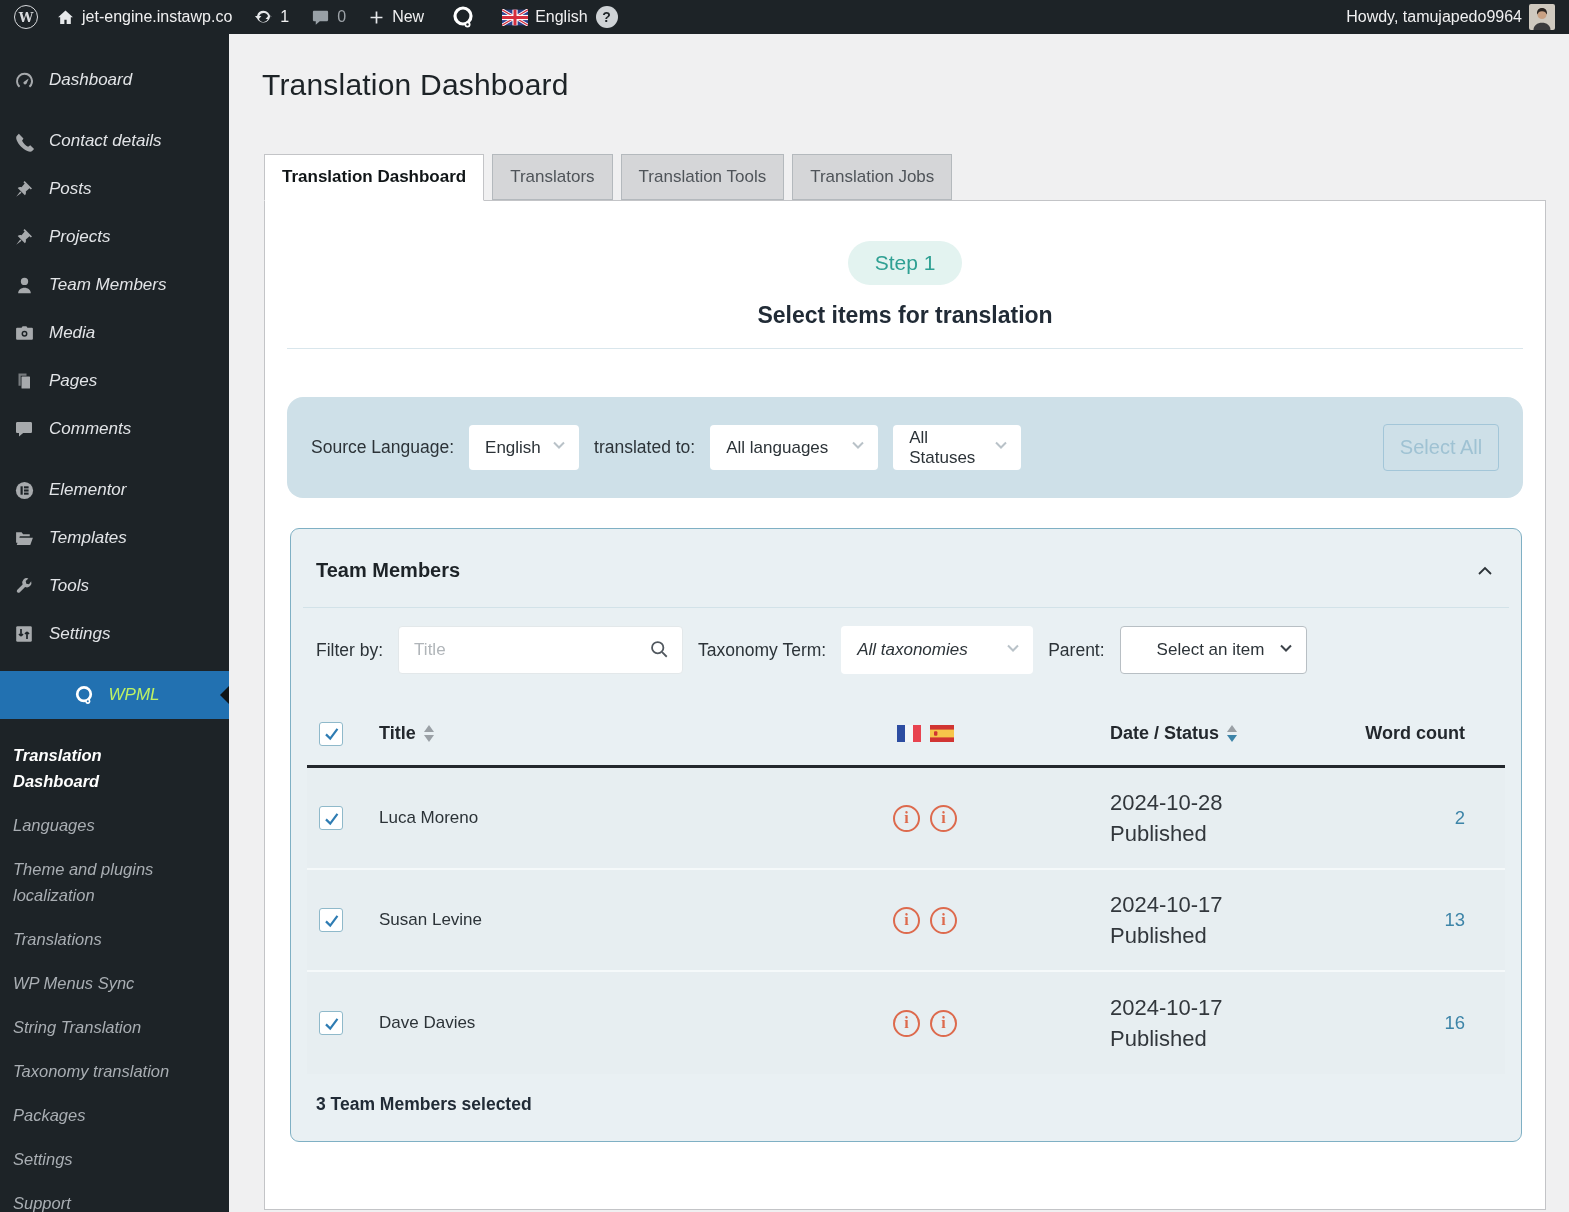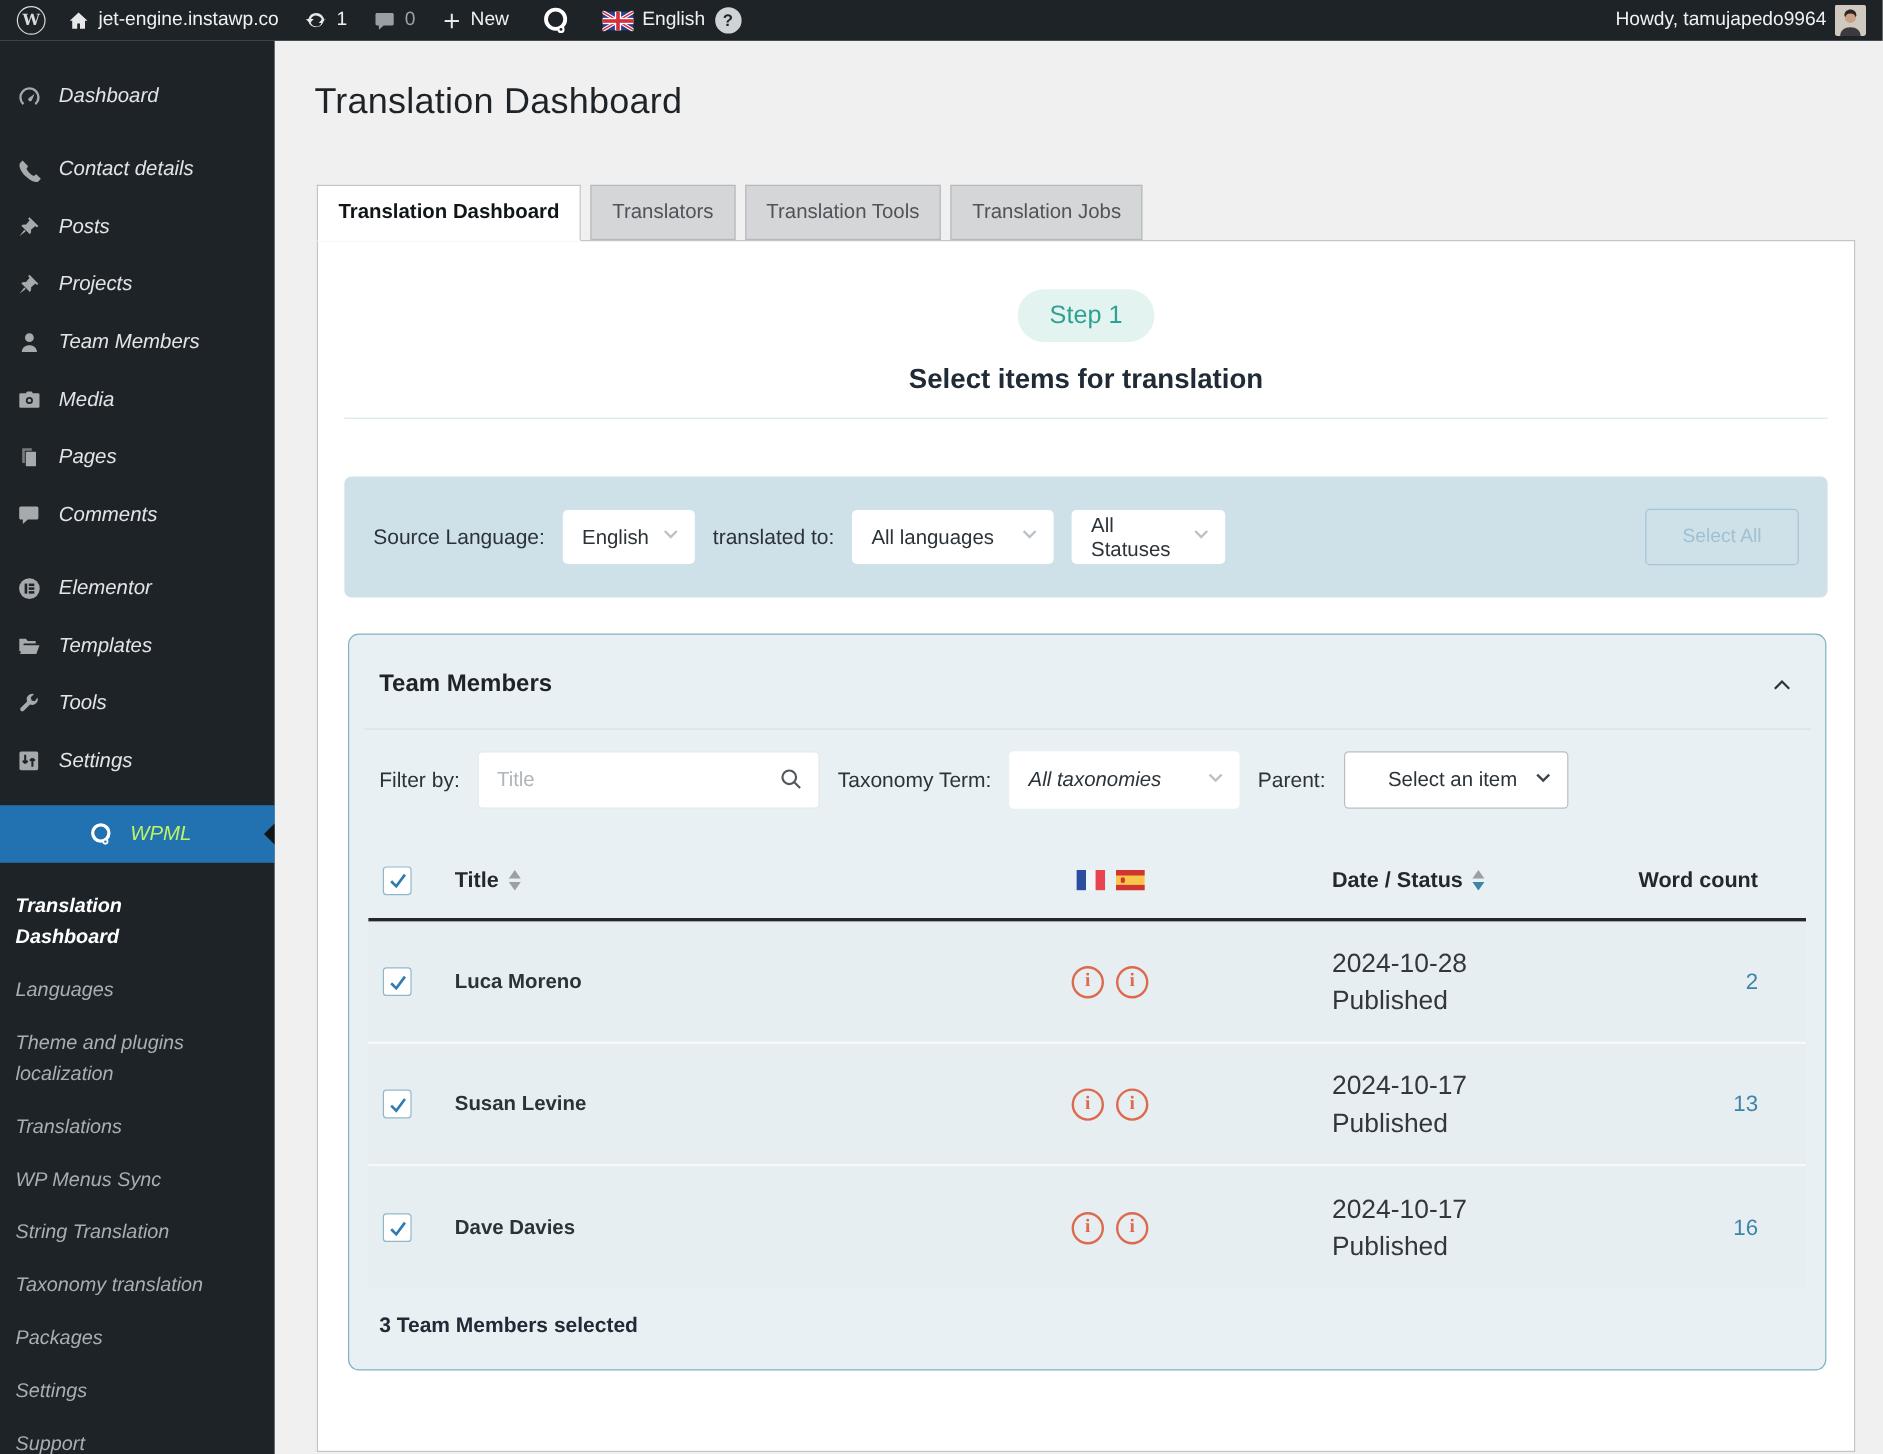--- a/index.html
+++ b/index.html
@@ -41,26 +41,26 @@
   .tab.active { background:#fff; border-color:#c3c4c7; border-bottom-color:#fff; color:#101517; font-weight:700; margin-bottom:-1px; }
 
   .card { position:relative; z-index:2; margin:0 23px 0 35px; background:#fff; border:1px solid #c3c4c7; min-height:1010px; padding-bottom:30px; }
 
   .step-wrap { text-align:center; margin-top:40px; }
   .step-pill { display:inline-block; background:#e3f3f0; color:#2fa093; font-size:21px; padding:10px 27px; border-radius:999px; }
   .step-heading { text-align:center; font-size:23px; font-weight:700; color:#212b36; margin-top:17px; }
   .heading-divider { border:none; border-top:1px solid #d9e6ec; margin:19px 22px 0 22px; }
 
   
-  .filterbar { margin:48px 22px 0 22px; background:#cee0e8; border-radius:6px; height:101px; display:flex; align-items:center; padding:0 24px; gap:15px; }
+  .filterbar { margin:48px 22px 0 22px; background:#cee0e8; border-radius:16px; height:101px; display:flex; align-items:center; padding:0 24px; gap:15px; }
   .fb-label { font-size:17.5px; color:#2c3338; white-space:nowrap; }
   .select { background:#fff; border-radius:4px; height:45px; display:flex; align-items:center; justify-content:space-between; padding:0 12px 0 16px; font-size:17px; color:#2c3338; cursor:pointer; gap:10px; }
   .select .chev { color:#b9c2c8; }
   .sel-src{width:110px} .sel-lang{width:168px} .sel-status{width:128px} .sel-completed{width:244px}
-  .btn-select-all { margin-left:auto; width:128px; height:47px; border:1px solid #a3c6d8; border-radius:4px; background:transparent; color:#9fc2d3; font-size:16px; cursor:default; font-family:inherit; }
+  .btn-select-all { margin-left:auto; width:116px; height:47px; border:1px solid #a3c6d8; border-radius:4px; background:transparent; color:#9fc2d3; font-size:20px; cursor:default; font-family:inherit; }
 
   
   .panel { margin:30px 23px 0 25px; background:#e9f0f3; border:1px solid #7fb0c4; border-radius:9px; }
   .panel-header { display:flex; align-items:center; justify-content:space-between; padding:30px 26px 25px 25px; }
   .panel-title { font-size:20px; font-weight:700; color:#1d2327; }
   .collapse-btn { color:#2c3338; cursor:pointer; display:flex; }
   .panel-divider { border:none; border-top:1px solid #d2e2e8; margin:0 12px; }
 
   .panel-filters { display:flex; align-items:center; padding:18px 24px 16px 25px; gap:15px; }
   .pf-input { position:relative; width:285px; }
@@ -81,21 +81,21 @@
   .count-cell { text-align:right; padding-right:40px; }
   .th-count { justify-content:flex-end; padding-right:40px; }
 
   .sort { display:inline-flex; flex-direction:column; gap:3px; cursor:pointer; }
   .sort .up { width:0;height:0;border:5.5px solid transparent;border-top:none;border-bottom:7px solid #9aa0a5; }
   .sort .dn { width:0;height:0;border:5.5px solid transparent;border-bottom:none;border-top:7px solid #9aa0a5; }
   .sort .dn.active-sort { border-top-color:#3d84a8; }
 
   .row { background:#e7eef1; height:102px; border-bottom:2px solid #f5f9fa; }
   .row:last-of-type { border-bottom:none; }
-  .row-title { font-size:17px; color:#2c3338;font-weight:bold; }
+  .row-title { font-size:17px; color:#2c3338; }
   .info-cell { display:flex; justify-content:center; gap:10px; }
   .info-ic { width:27px; height:27px; border:2px solid #dd6a4d; border-radius:50%; color:#dd6a4d; display:flex; align-items:center; justify-content:center; font-family:"Liberation Serif",serif; font-weight:700; font-size:16px; line-height:1; cursor:pointer; }
   .date-cell { font-size:22px; color:#32373c; line-height:31px; }
   .count { color:#3d84a8; font-size:18.5px; }
 
   .checkbox { width:24px; height:24px; background:#fff; border:1px solid #8fb9ca; border-radius:3px; display:flex; align-items:center; justify-content:center; cursor:pointer; margin-left:12px; }
   .panel-footer { padding:20px 10px 26px 10px; font-size:17.5px; font-weight:700; color:#212b36; }
 
   .flag { width:24px; height:17px; display:block; border-radius:1px; }
 </style>

